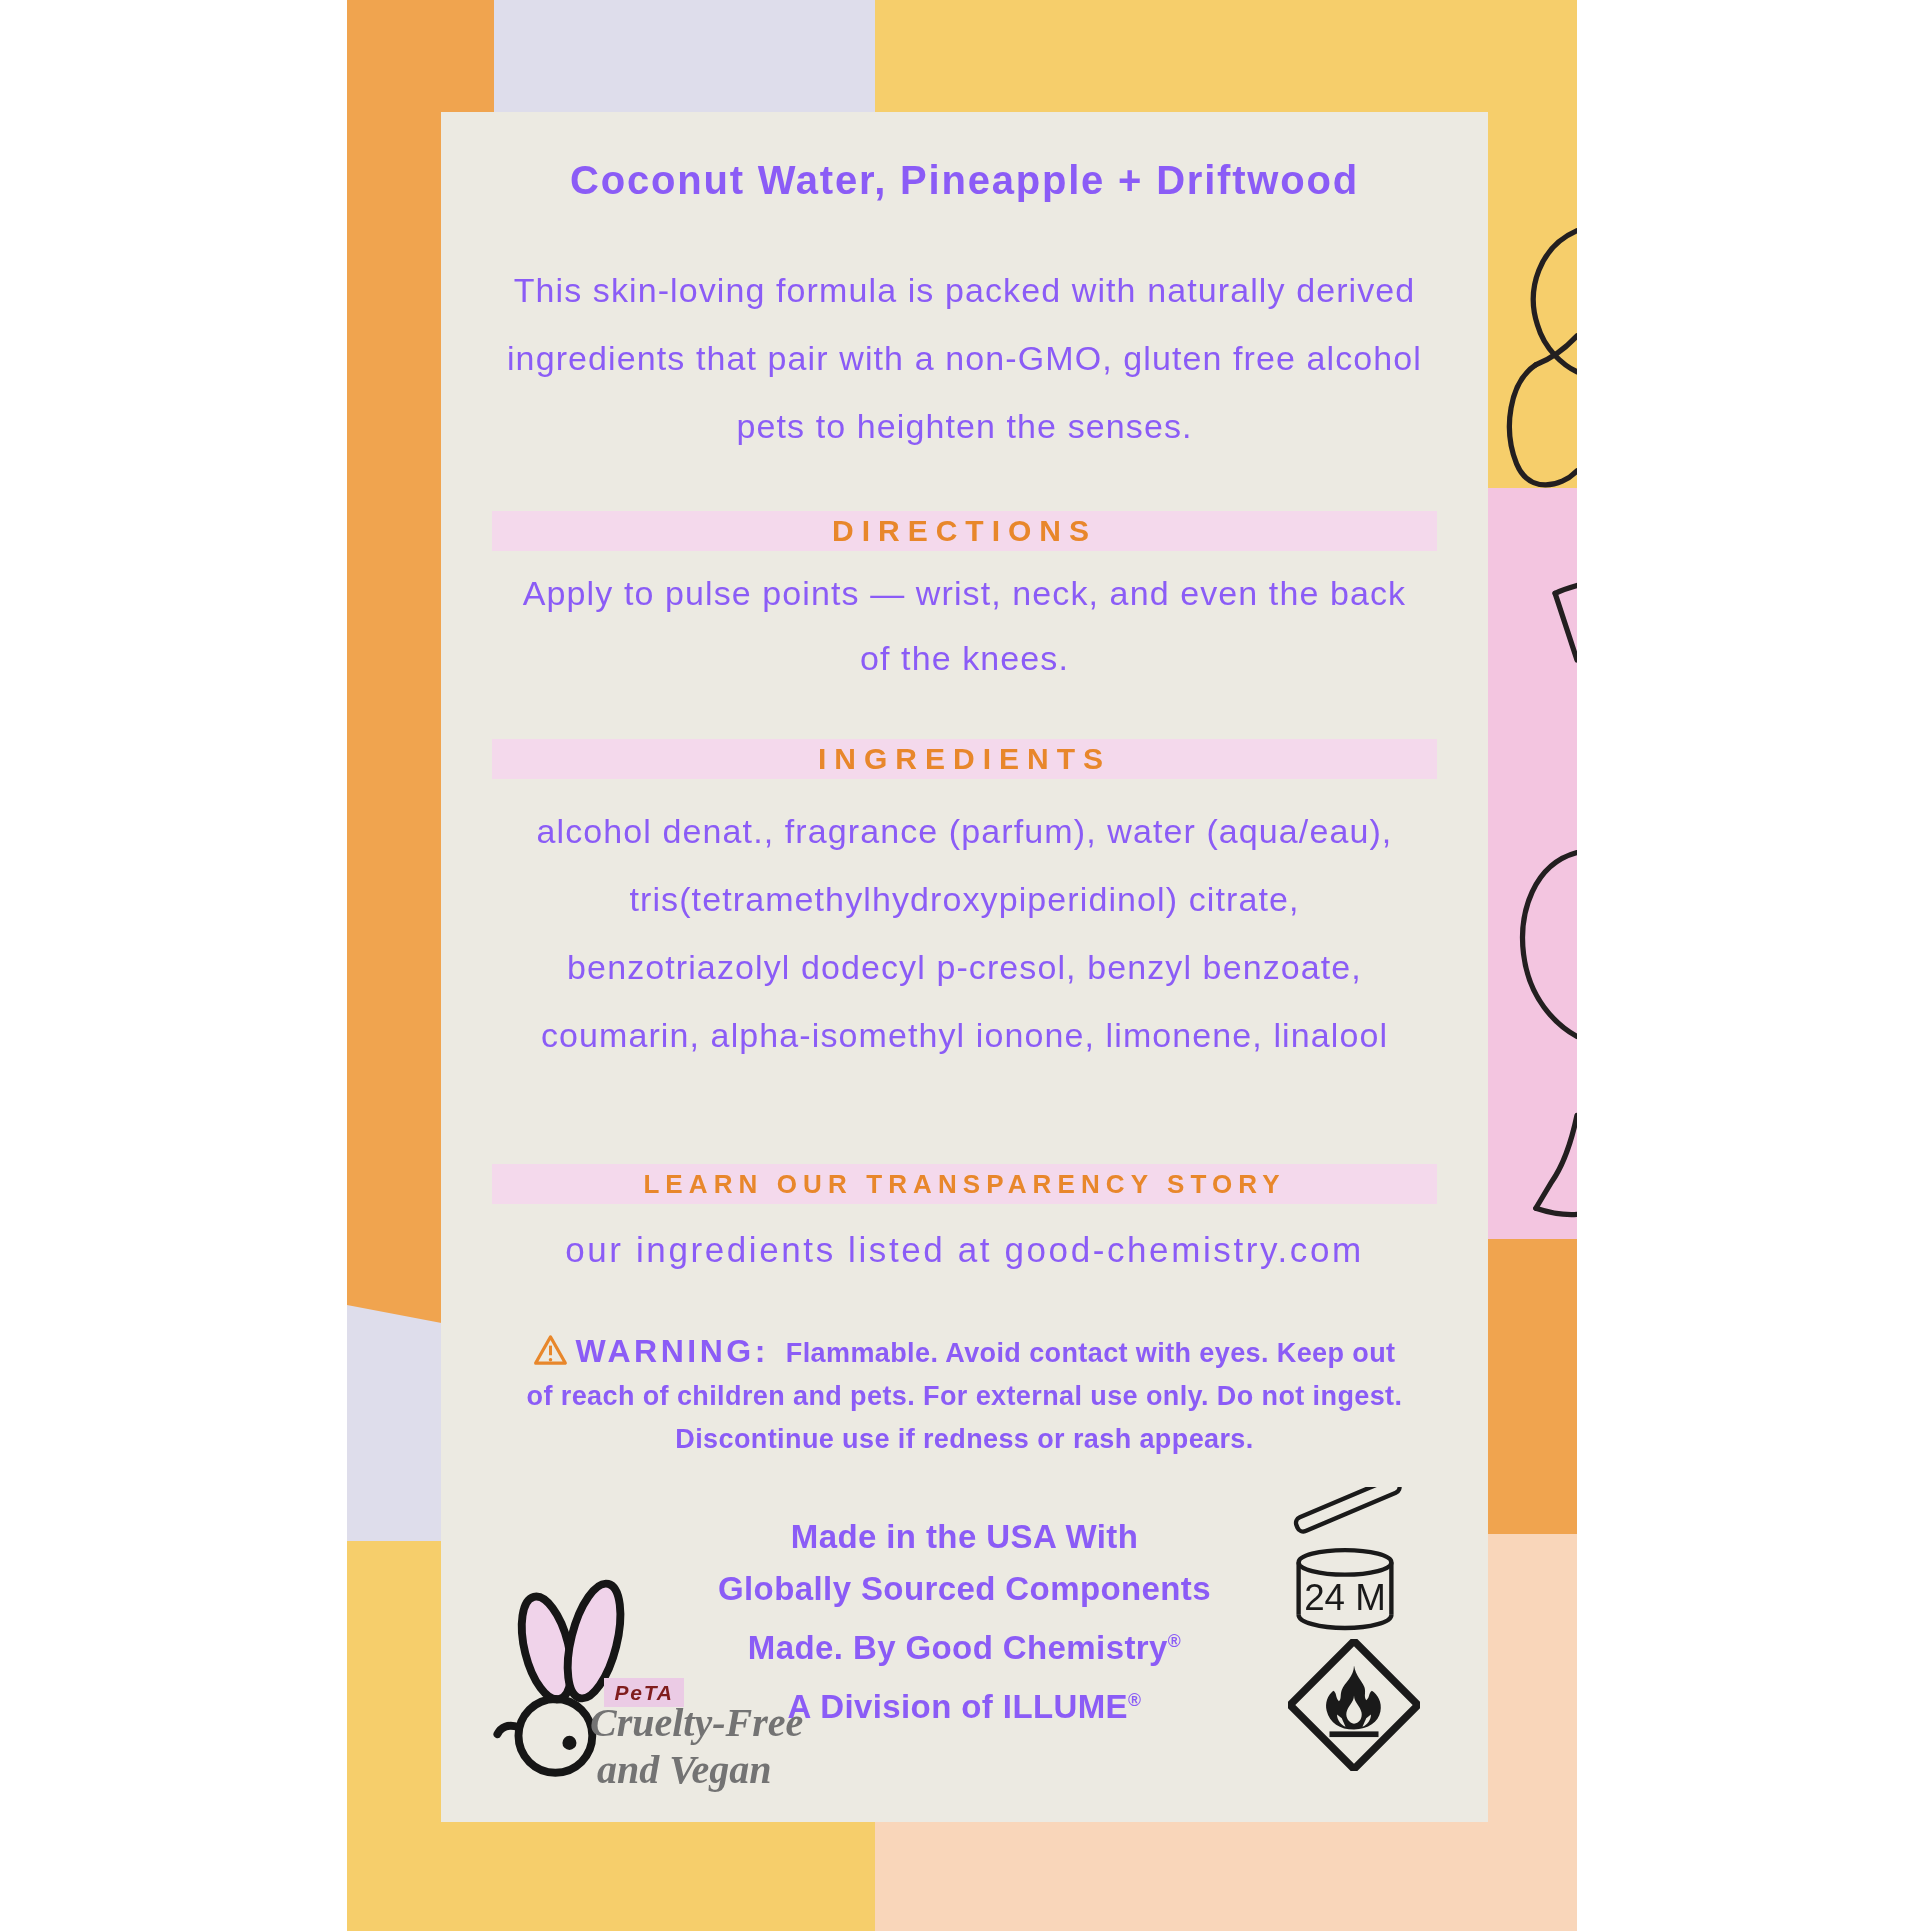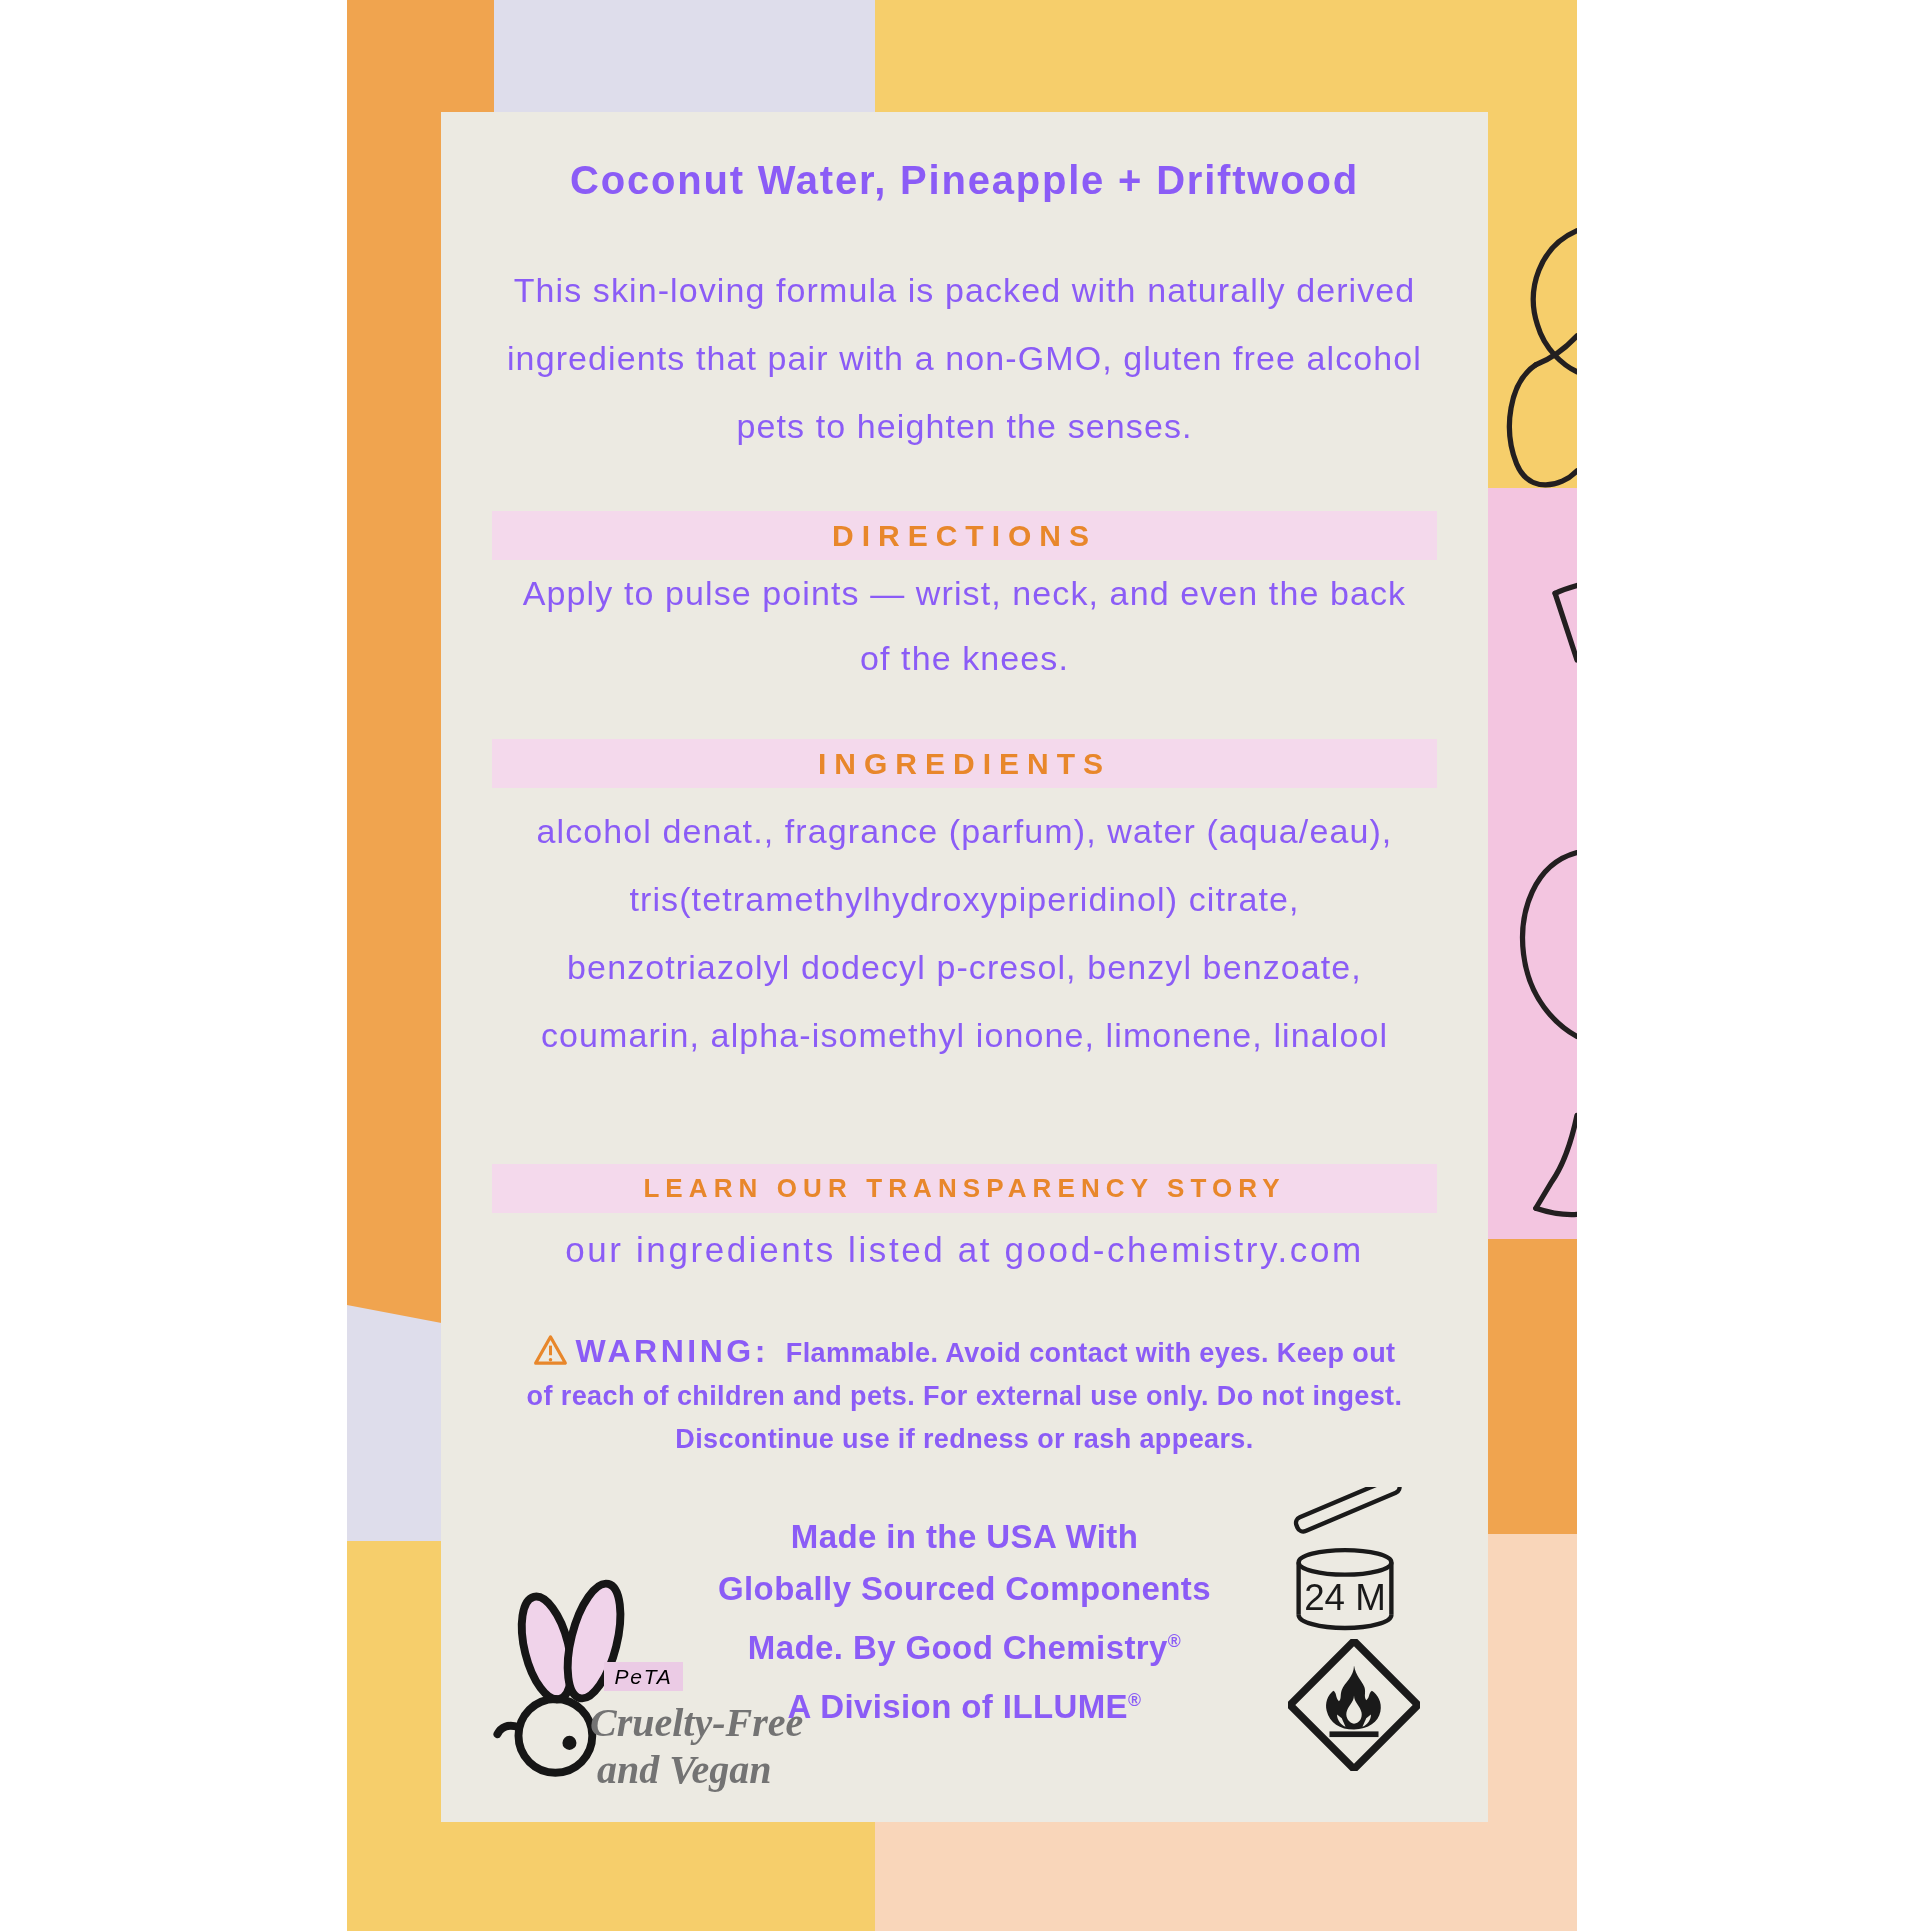--- a/index.html
+++ b/index.html
@@ -23,21 +23,21 @@
   #line-art path{fill:none;stroke:#231F20;stroke-width:6;stroke-linecap:round;}
 
   #panel{position:absolute;left:441px;top:112px;width:1047px;height:1710px;background:#ECEAE2;}
   #panel .sec{position:absolute;left:0;right:0;text-align:center;}
 
   .orange{color:#8b5cf6;}
   .title{top:40px;font-size:40px;font-weight:bold;letter-spacing:1.8px;line-height:56px;}
   .bodyline{font-size:34px;letter-spacing:1.1px;}
   .para{top:144px;}
   .para div{line-height:68px;}
-  .banner{position:absolute;left:51px;width:945px;height:49px;background:#F4D9EC;
+  .banner{position:absolute;left:51px;width:945px;height:40px;background:#F4D9EC;
     color:#E8872B;font-weight:bold;display:flex;align-items:center;justify-content:center;}
   .banner-lg{font-size:30px;letter-spacing:8px;}
   .banner-sm{font-size:26px;letter-spacing:6.1px;}
   #banner-directions{top:399px;}
   #banner-ingredients{top:627px;}
   #banner-transparency{top:1052px;}
   .dir-lines{top:449px;}
   .dir-lines div{line-height:65px;}
   .ing-lines{top:685px;}
   .ing-lines div{line-height:68px;}
@@ -46,22 +46,22 @@
   .warning{top:1218px;left:17.6px !important;right:17.6px !important;font-weight:bold;}
   .warning div{line-height:43px;font-size:27px;letter-spacing:0.4px;}
   .warn-prefix{font-size:32px;letter-spacing:3.5px;margin:0 17px 0 7px;}
   .warn-tri{display:inline-block;vertical-align:-4.4px;}
 
   .address{top:1399px;font-weight:bold;font-size:33px;letter-spacing:0.4px;}
   .address div{line-height:52px;}
   .address sup{font-size:17.6px;}
 
   #peta{position:absolute;left:51px;top:1464px;width:342px;height:233px;}
-  #peta-badge{position:absolute;left:112px;top:86px;background:#EBCBE5;color:#000000;
-    font-weight:normal;font-style:italic;font-size:21px;letter-spacing:1.8px;padding:2.6px 10.5px;}
+  #peta-badge{position:absolute;left:112px;top:102px;background:#EBCBE5;color:#7f1d1d;
+    font-weight:bold;font-style:italic;font-size:21px;letter-spacing:1.8px;padding:2.6px 10.5px;}
   .peta-text{position:absolute;color:#737373;font-family:"Liberation Serif", serif;
     font-style:italic;font-weight:bold;font-size:40px;white-space:nowrap;}
   #peta-line1{left:98px;top:123px;}
   #peta-line2{left:105px;top:170px;}
 
   #icon-24m{position:absolute;left:834px;top:1375px;width:140px;height:149px;}
   #icon-flame{position:absolute;left:847px;top:1527px;width:132px;height:132px;}
 </style>
 </head>
 <body>

